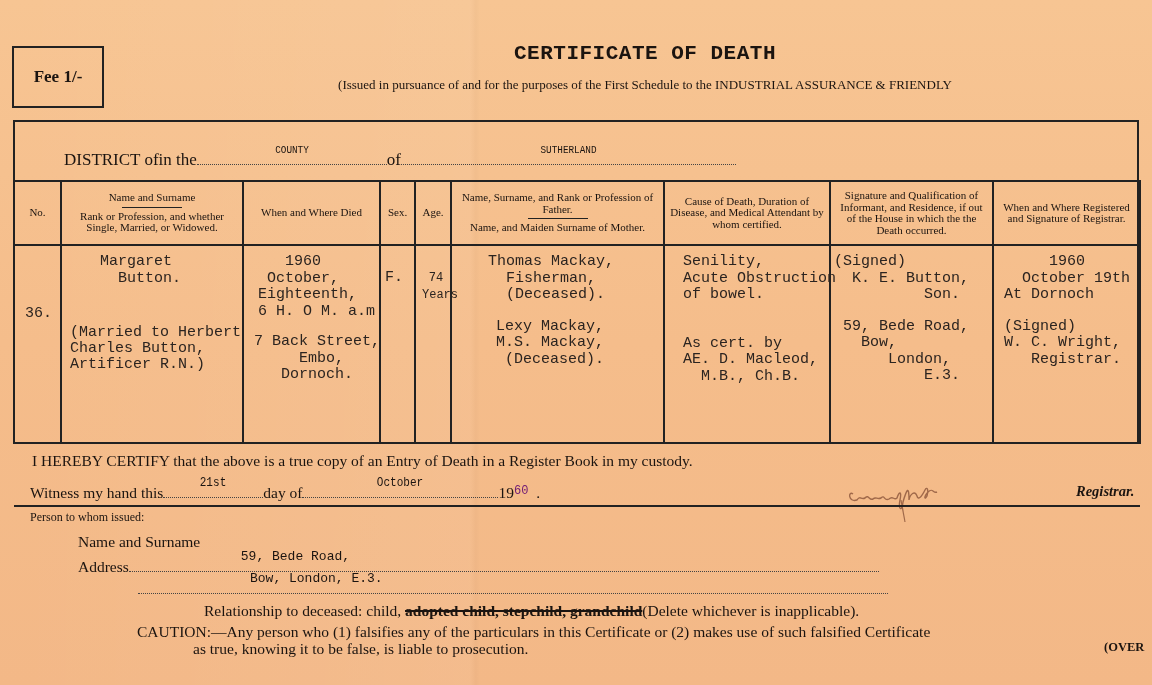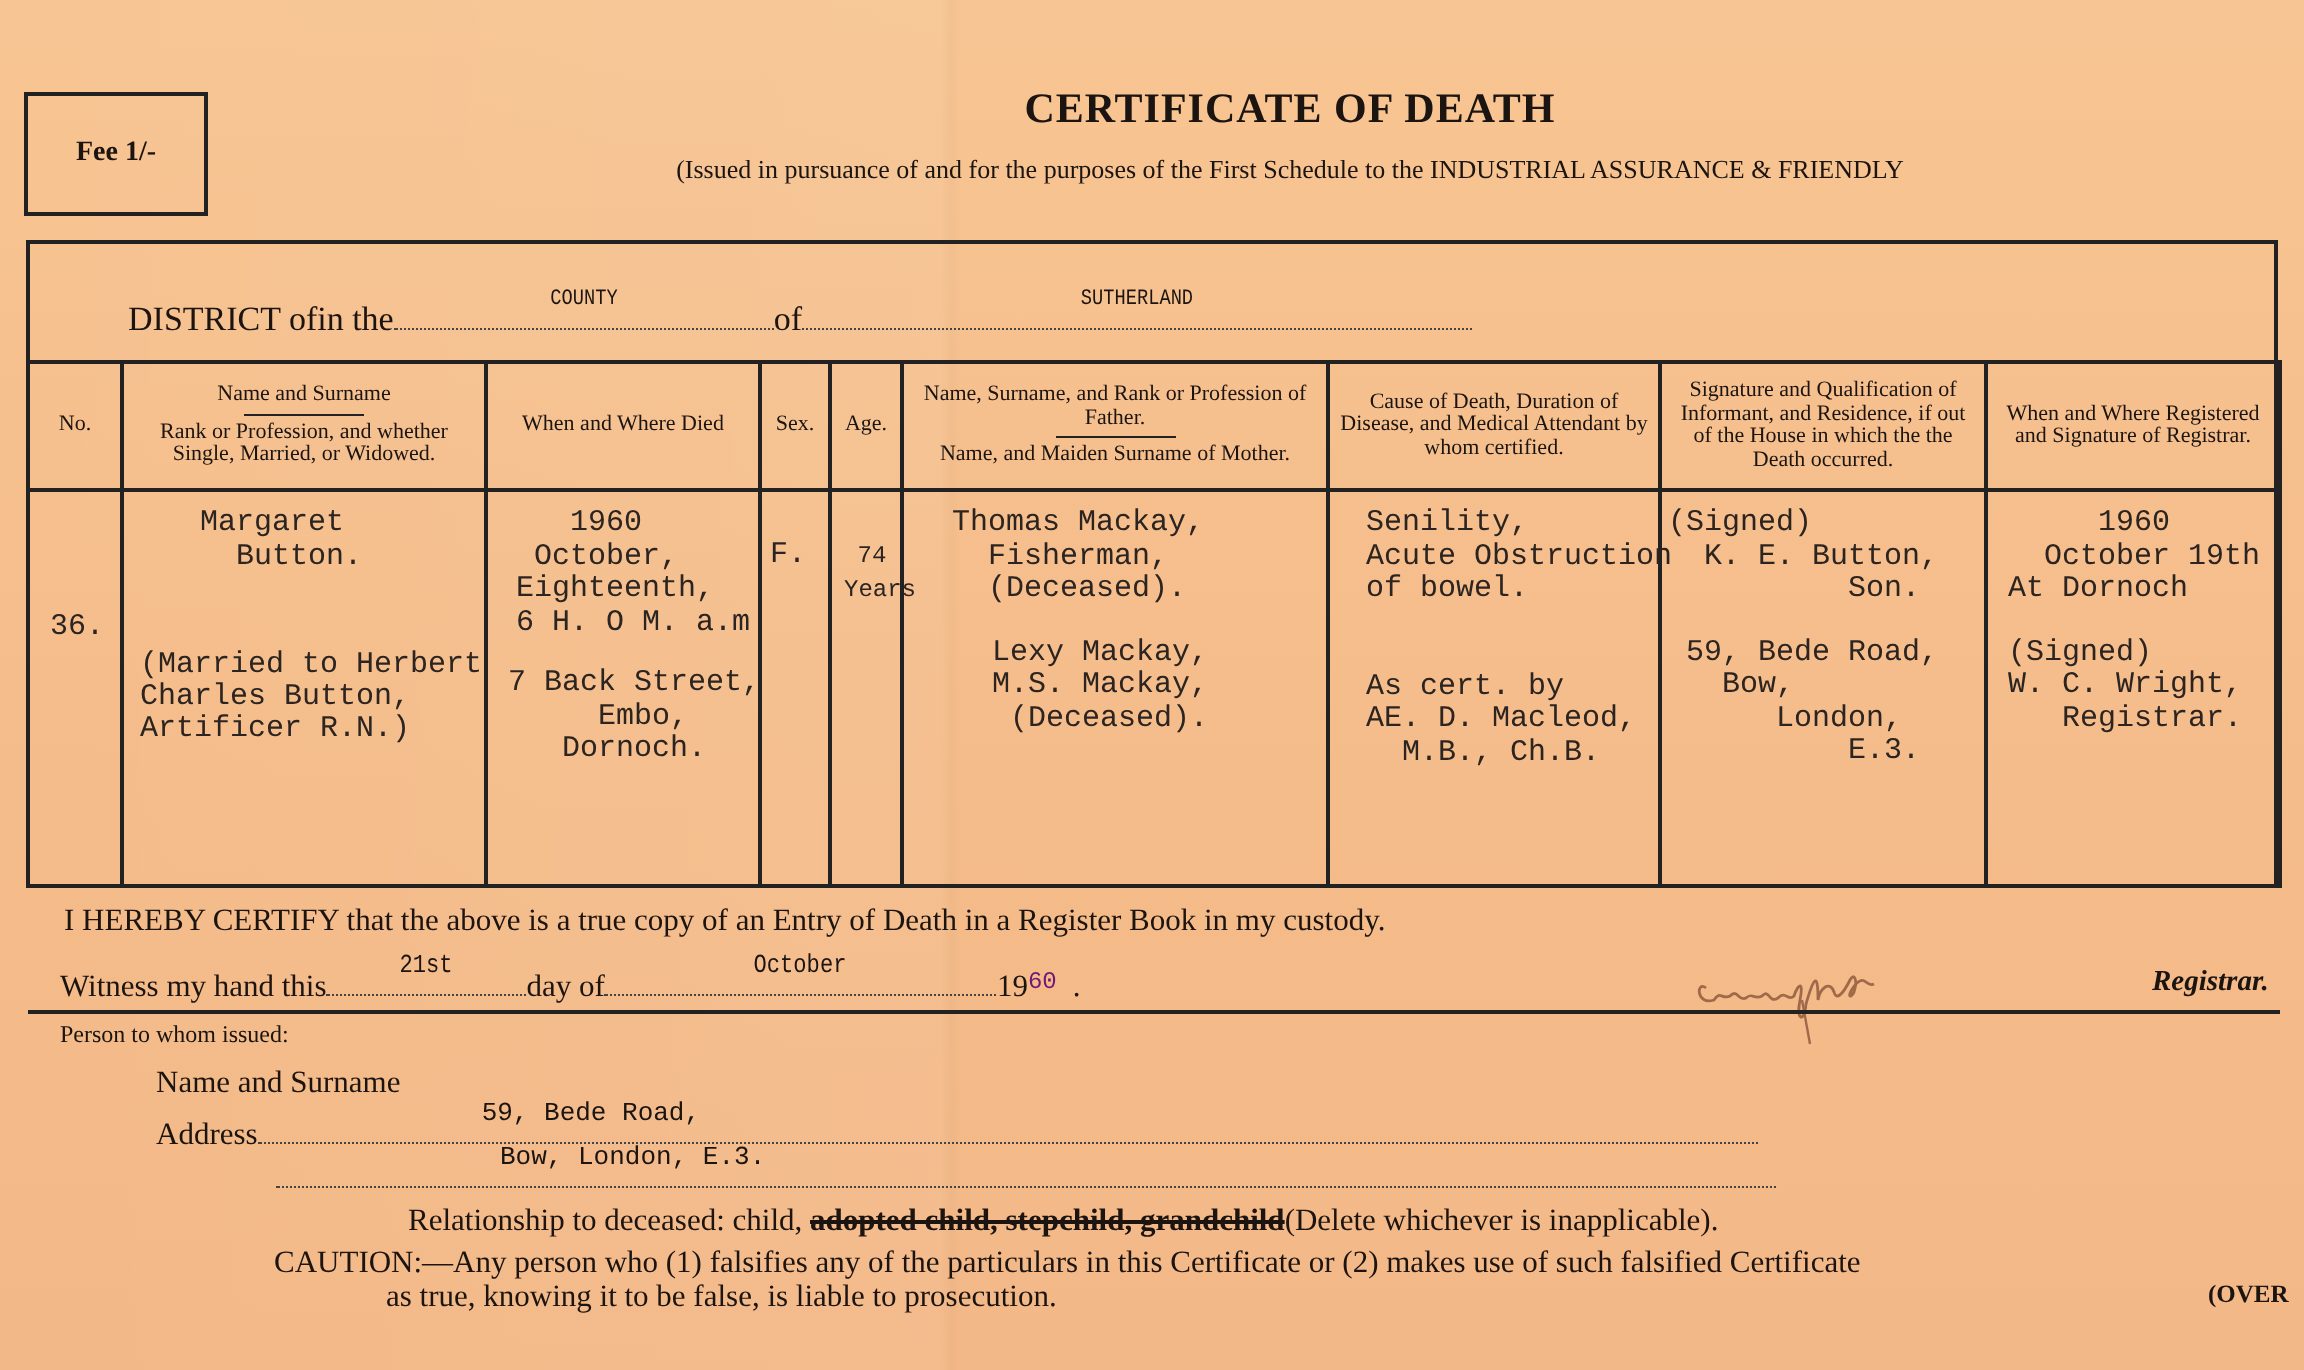--- a/index.html
+++ b/index.html
@@ -11,25 +11,25 @@
       linear-gradient(180deg, #f7c593 0%, #f5bd8b 50%, #f3b887 100%);
     color: #1b1410;
     font-family: "Liberation Serif", serif;
   }
   .abs { position: absolute; }
   .mono { font-family: Liberation Mono, monospace; font-size: 13px; color: #701a75; }
   .fee-box {
     left: 12px; top: 46px; width: 92px; height: 62px;
     border: 2px solid #222; box-sizing: border-box;
     display: flex; align-items: center; justify-content: center;
-    font-weight: bold; font-size: 14px;
+    font-weight: bold; font-size: 17px;
   }
   .title {
     left: 300px; width: 690px; top: 42px; text-align: center;
-    font-family: Liberation Serif, serif; font-weight: bold; font-size: 21px; letter-spacing: 0.5px;
+    font-family: Liberation Mono, monospace; font-weight: bold; font-size: 21px; letter-spacing: 0.5px;
   }
   .subtitle {
     left: 200px; width: 890px; top: 76px; text-align: center; font-size: 13px; line-height: 17px;
   }
   .frame {
     left: 13px; top: 120px; width: 1126px; height: 324px;
     border: 2px solid #222; box-sizing: border-box;
   }
   .district-row {
     left: 64px; top: 150px; width: 1040px; height: 22px; font-size: 17px;
@@ -128,21 +128,21 @@
    Dornoch.</div>
     </td>
     <td>
           <div class="cell" style="padding:16px 0 0 4px">F.</div>
         </td>
     <td>
           <div class="cell" style="padding:16px 0 0 6px;text-align:center;font-size:12px">74
 Years</div>
         </td>
     <td>
-      <div class="cell" style="padding-left:24px">Thomas Mackay,
+      <div class="cell" style="padding-left:36px">Thomas Mackay,
   Fisherman,
   (Deceased).</div>
       <div class="cell" style="padding:15px 0 0 44px">Lexy Mackay,
 M.S. Mackay,
  (Deceased).</div>
     </td>
     <td>
       <div class="cell" style="padding-left:18px">Senility,
 Acute Obstruction
 of bowel.</div>

